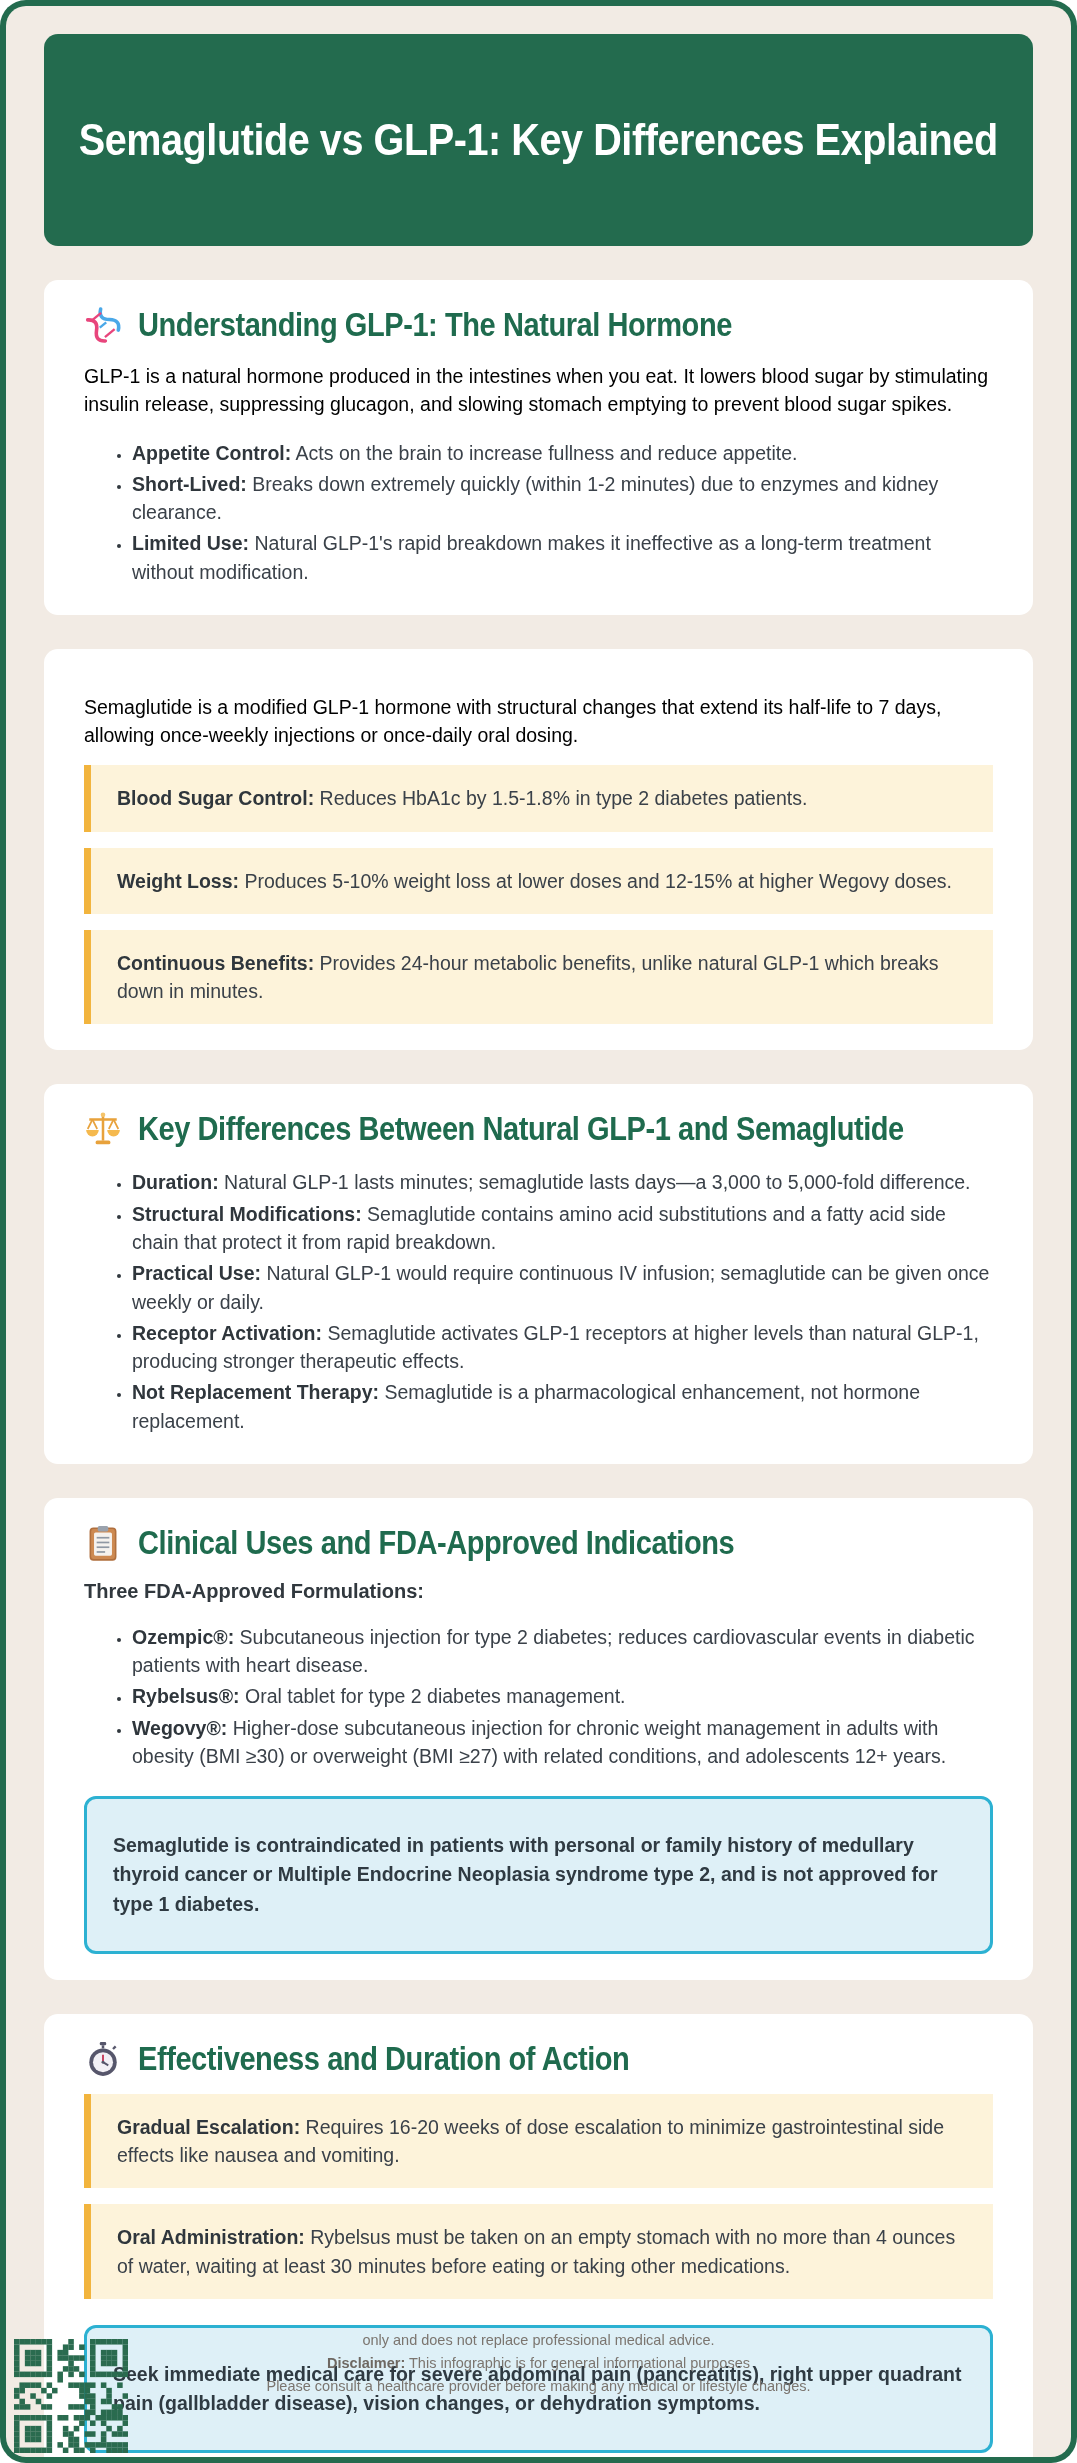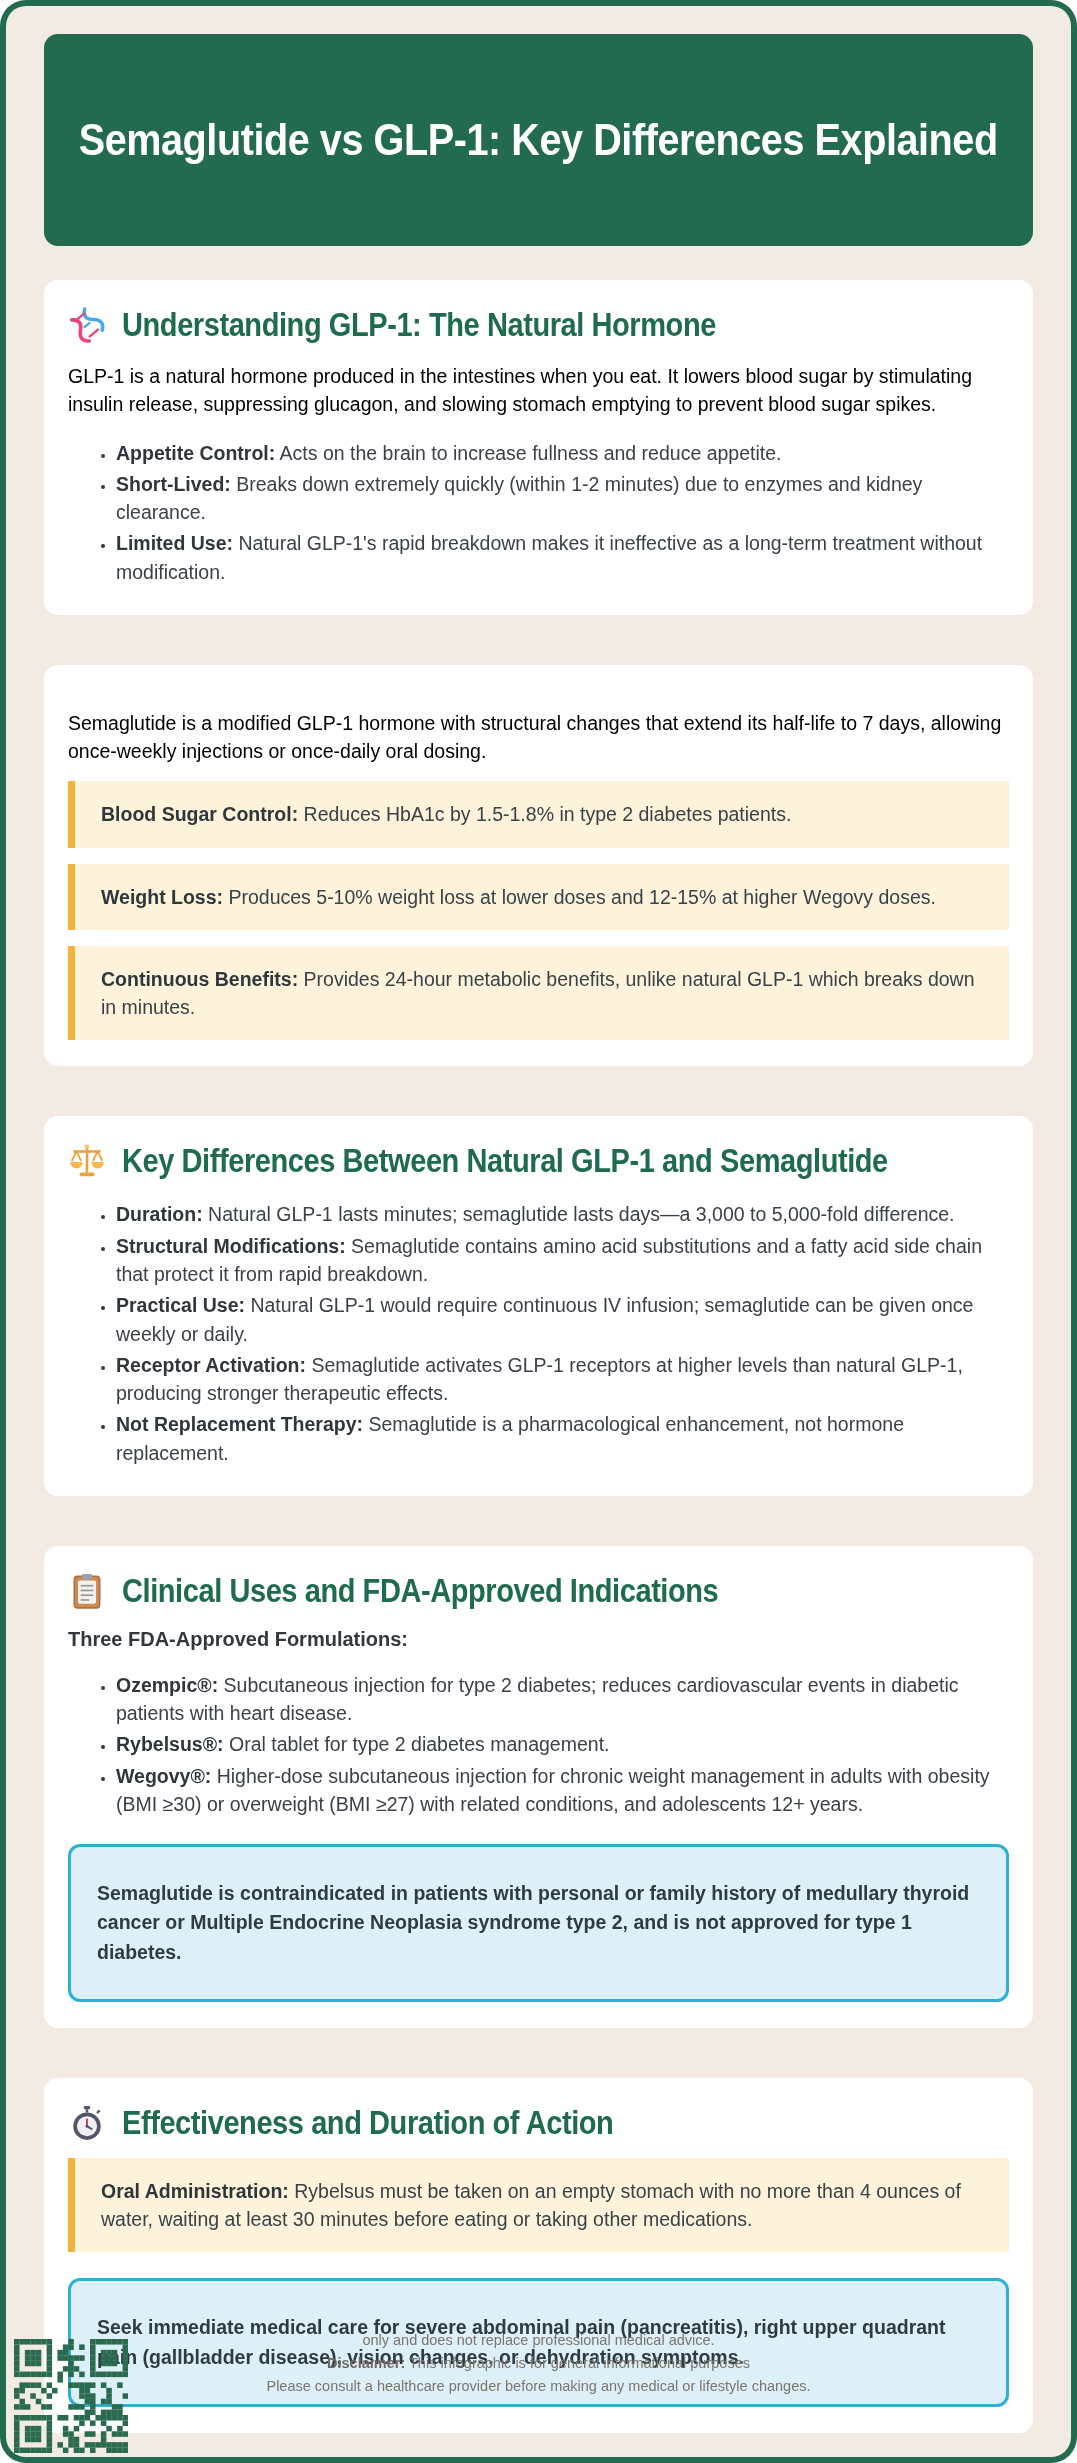--- a/index.html
+++ b/index.html
@@ -26,21 +26,21 @@
   }
   .header-banner h1 {
     color: #ffffff; font-size: 45px; font-weight: bold;
     letter-spacing: -0.5px; font-stretch: condensed;
     transform: scaleX(0.88); transform-origin: center center;
     white-space: nowrap;
   }
 
   .card {
     background: #ffffff; border-radius: 14px;
-    padding: 26px 24px; margin-bottom: 50px;
+    padding: 26px 40px; margin-bottom: 34px;
   }
   .sec-head { display: flex; align-items: center; gap: 16px; }
   .sec-head .icon { width: 38px; height: 38px; flex: 0 0 38px; }
   .sec-head h2 {
     color: #1f6b4e; font-size: 33px; font-weight: bold;
     letter-spacing: -0.5px; font-stretch: condensed;
     transform: scaleX(0.88); transform-origin: left center;
     white-space: nowrap;
   }
   .para {
@@ -176,20 +176,21 @@
             <line x1="18" y1="5" x2="18" y2="8" stroke="#56566b" stroke-width="2.4"></line>
             <line x1="27.5" y1="8.5" x2="30" y2="6" stroke="#56566b" stroke-width="2.2"></line>
             <circle cx="18" cy="21" r="13" fill="#56566b"></circle>
             <circle cx="18" cy="21" r="9.5" fill="#f2f0f5"></circle>
             <line x1="18" y1="21" x2="18" y2="14" stroke="#c43b5a" stroke-width="1.8"></line>
             <line x1="18" y1="21" x2="23" y2="24" stroke="#56566b" stroke-width="1.8"></line>
             <circle cx="18" cy="21" r="1.4" fill="#56566b"></circle>
           </svg>
           <h2>Effectiveness and Duration of Action</h2>
         </div>
+        <div class="highlight"><span class="b-label">Gradual Escalation:</span> <span>Requires 16-20 weeks of dose escalation to minimize gastrointestinal side effects like nausea and vomiting.</span></div>
         <div class="highlight"><span class="b-label">Oral Administration:</span> <span>Rybelsus must be taken on an empty stomach with no more than 4 ounces of water, waiting at least 30 minutes before eating or taking other medications.</span></div>
         <div class="infobox">Seek immediate medical care for severe abdominal pain (pancreatitis), right upper quadrant pain (gallbladder disease), vision changes, or dehydration symptoms.</div>
       </div>
 
     </div>
 
     <div class="footer">
       <svg class="qr" id="qr-svg" viewBox="0 0 21 21">
           <rect x="0" y="0" width="1.02" height="1.02" fill="#2a6b4f"></rect>
           <rect x="1" y="0" width="1.02" height="1.02" fill="#2a6b4f"></rect>

